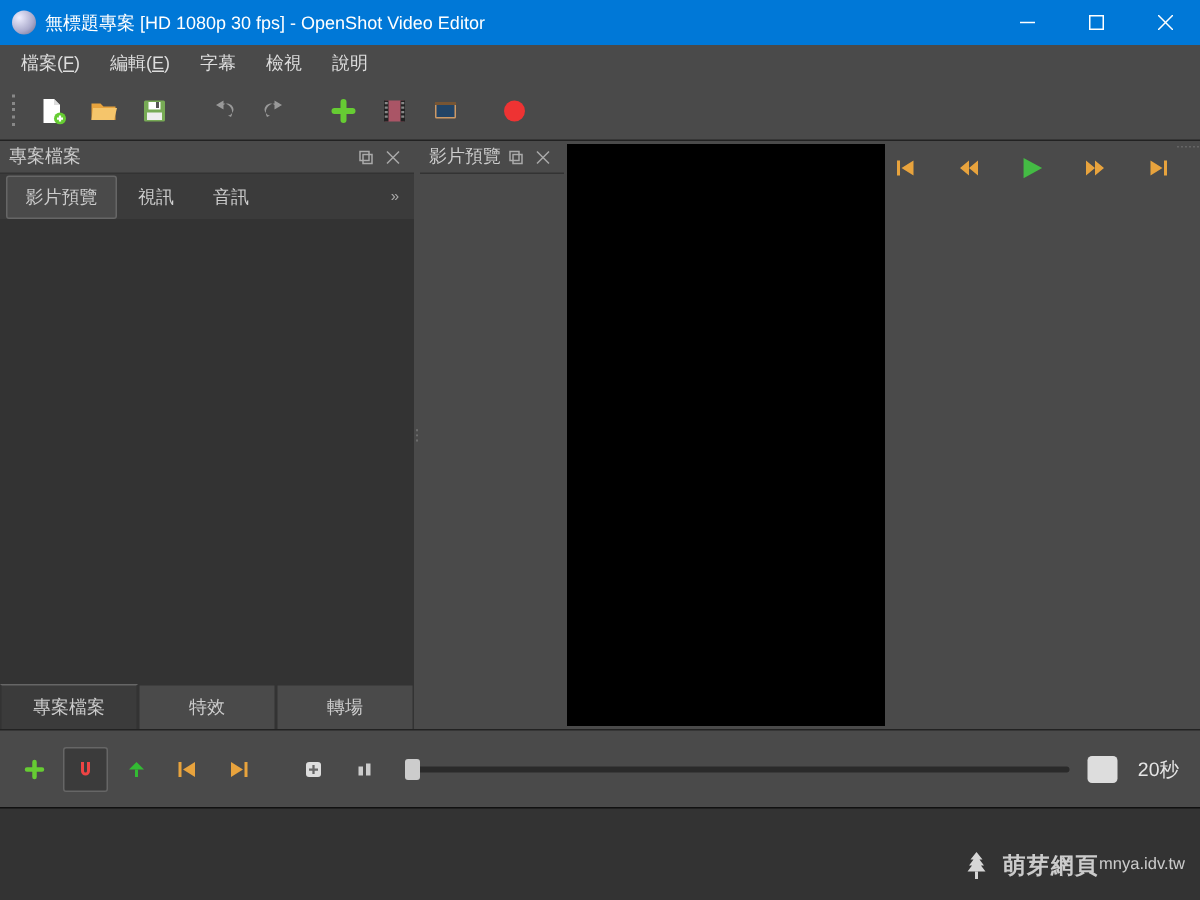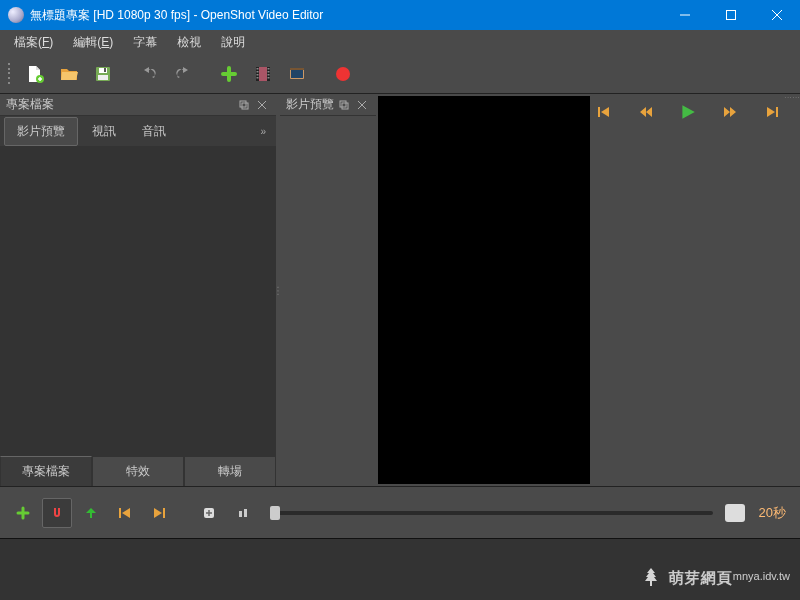--- a/index.html
+++ b/index.html
@@ -53,21 +53,21 @@
 .playback { height: 36px; display: flex; align-items: center; justify-content: center; gap: 18px; }
 .pbtn { width: 24px; height: 24px; display: flex; align-items: center; justify-content: center; }
 .splitter-h-dots{ text-align:center; color:#777; font-size:8px; height:8px; line-height:8px;}
 
 
 .timeline { height: 52px; background: #4a4a4a; border-top: 1px solid #222; display: flex; align-items: center; padding: 0 8px; gap: 4px; }
 .timeline .tbtn2 { width: 30px; height: 30px; display: flex; align-items: center; justify-content: center; border-radius: 2px; }
 .timeline .tbtn2.active { background: #3b3b3b; border: 1px solid #666; }
 .slider-track { flex: 1; height: 4px; background: #2a2a2a; margin: 0 8px; border-radius: 2px; position: relative; }
 .slider-thumb { position: absolute; left: 0; top: -5px; width: 10px; height: 14px; background: #ccc; border-radius: 2px; }
-.zoomval { color: #fdba74; font-size: 13px; margin: 0 6px; white-space: nowrap; }
+.zoomval { color: #e5e5e5; font-size: 13px; margin: 0 6px; white-space: nowrap; }
 .zoombox { width: 20px; height: 18px; background: #ddd; border-radius: 3px; margin-right: 4px; }
 
 
 .tracks { height: 62px; background: #333; border-top: 1px solid #111; }
 
 
 .watermark { position: absolute; right: 10px; bottom: 10px; color: rgba(255,255,255,.75); font-size: 11px; text-align: right; display:flex; align-items:center; gap:6px;}
 .watermark .tree { width: 24px; height: 24px; }
 .watermark .txt { display:flex; flex-direction:row; line-height:1.1;}
 .watermark .big { font-size: 15px; font-weight: bold; letter-spacing: 1px;}

